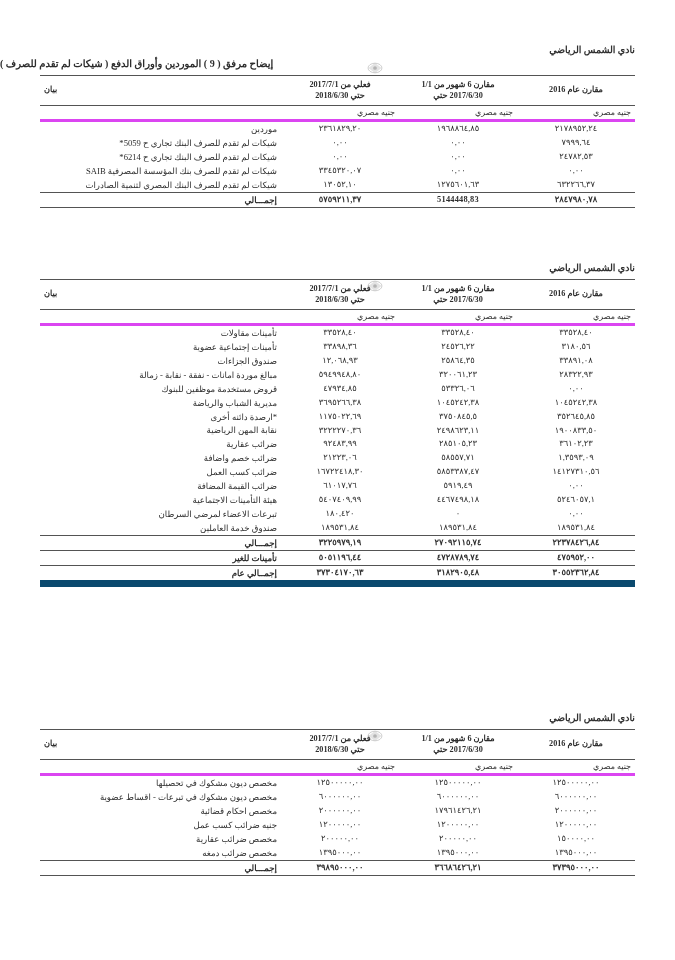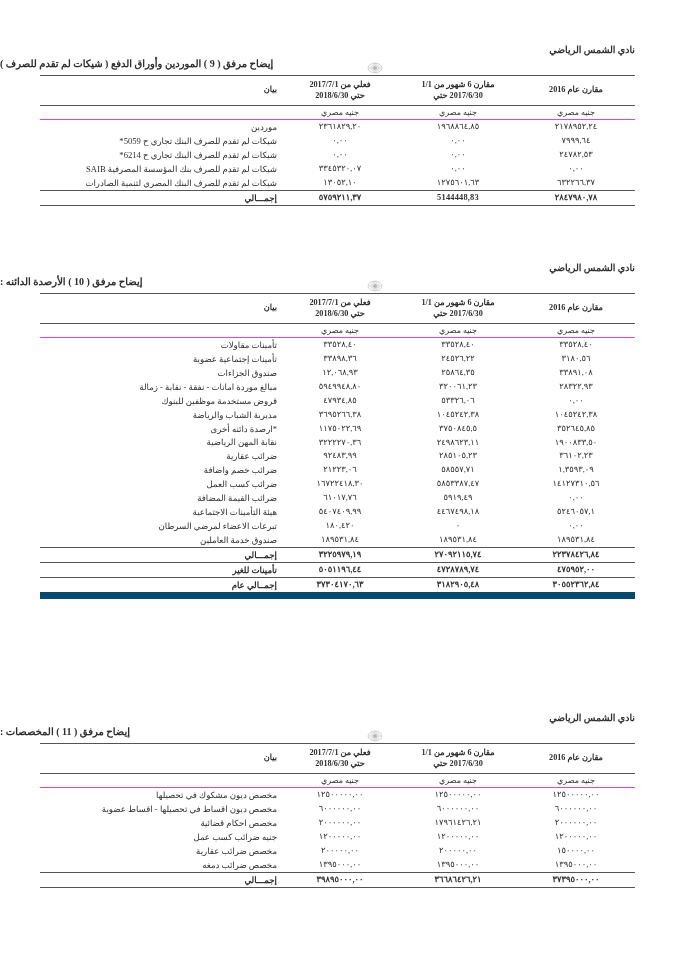--- a/index.html
+++ b/index.html
@@ -61,26 +61,25 @@
   }
   .hdr td{
     text-align:center;
     font-size:8.2px;
     font-weight:bold;
     border-top:1px solid #555;
     border-bottom:1px solid #555;
     height:26px;
   }
   .hdr td.bayan{
-    text-align:right;
+    text-align:left;
   }
   .subhdr td{
-    text-align:center;
     font-size:8px;
-    border-bottom:1px solid #d946ef;
+    border-bottom:3px solid #d946ef;
     padding-bottom:2px;
     padding-top:1px;
   }
   .num{
     text-align:center;
     font-family:"Liberation Serif", serif;
     font-size:8.4px;
     letter-spacing:.2px;
     white-space:nowrap;
   }
@@ -189,23 +188,20 @@
       </table>
   </div>
 
   <div class="section" style="top:262px;">
     <div class="club-name">نادي الشمس الرياضي</div>
     <svg class="logo" style="right:289px;top:16px;" viewBox="0 0 40 30">
       <ellipse cx="20" cy="15" rx="13" ry="9" fill="none" stroke="#888" stroke-width="1.4"></ellipse>
       <path d="M8 15 L20 5 L32 15 L20 25 Z" fill="#9a9a9a" opacity=".5"></path>
       <circle cx="20" cy="15" r="3.5" fill="#777"></circle>
     </svg>
-    <div class="title-row">
-      <span>إيضاح مرفق ( 10 ) الأرصدة الدائنه :</span>
-    </div>
 
     <table class="fin" style="margin-top:6px;">
       <colgroup>
           <col class="colA">
           <col class="colB">
           <col class="colC">
           <col class="colD">
         </colgroup>
       <tbody>
           <tr class="hdr">
@@ -340,23 +336,20 @@
       </table>
   </div>
 
   <div class="section" style="top:712px;">
     <div class="club-name">نادي الشمس الرياضي</div>
     <svg class="logo" style="right:289px;top:16px;" viewBox="0 0 40 30">
       <ellipse cx="20" cy="15" rx="13" ry="9" fill="none" stroke="#888" stroke-width="1.4"></ellipse>
       <path d="M8 15 L20 5 L32 15 L20 25 Z" fill="#9a9a9a" opacity=".5"></path>
       <circle cx="20" cy="15" r="3.5" fill="#777"></circle>
     </svg>
-    <div class="title-row">
-      <span>إيضاح مرفق ( 11 ) المخصصات :</span>
-    </div>
 
     <table class="fin" style="margin-top:6px;">
       <colgroup>
           <col class="colA">
           <col class="colB">
           <col class="colC">
           <col class="colD">
         </colgroup>
       <tbody>
           <tr class="hdr">
@@ -382,21 +375,21 @@
       <tr>
             <td class="num">١٢٥٠٠٠٠٠,٠٠</td>
             <td class="num">١٢٥٠٠٠٠٠,٠٠</td>
             <td class="num">١٢٥٠٠٠٠٠,٠٠</td>
             <td class="lbl">مخصص ديون مشكوك في تحصيلها</td>
           </tr>
       <tr>
             <td class="num">٦٠٠٠٠٠٠,٠٠</td>
             <td class="num">٦٠٠٠٠٠٠,٠٠</td>
             <td class="num">٦٠٠٠٠٠٠,٠٠</td>
-            <td class="lbl">مخصص ديون اقساط في تحصيلها - اقساط عضوية</td>
+            <td class="lbl">مخصص ديون مشكوك في تبرعات - اقساط عضوية</td>
           </tr>
       <tr>
             <td class="num">٢٠٠٠٠٠٠,٠٠</td>
             <td class="num">١٧٩٦١٤٢٦,٢١</td>
             <td class="num">٢٠٠٠٠٠٠,٠٠</td>
             <td class="lbl">مخصص احكام قضائية</td>
           </tr>
       <tr>
             <td class="num">١٢٠٠٠٠٠,٠٠</td>
             <td class="num">١٢٠٠٠٠٠,٠٠</td>

